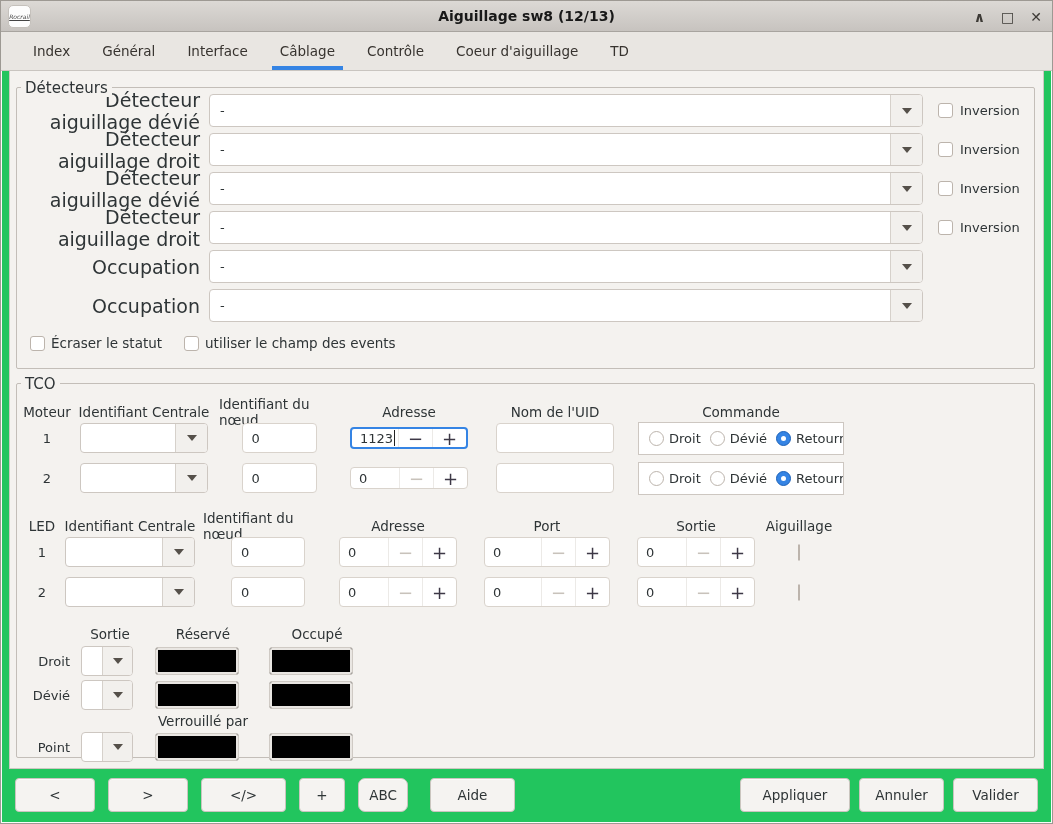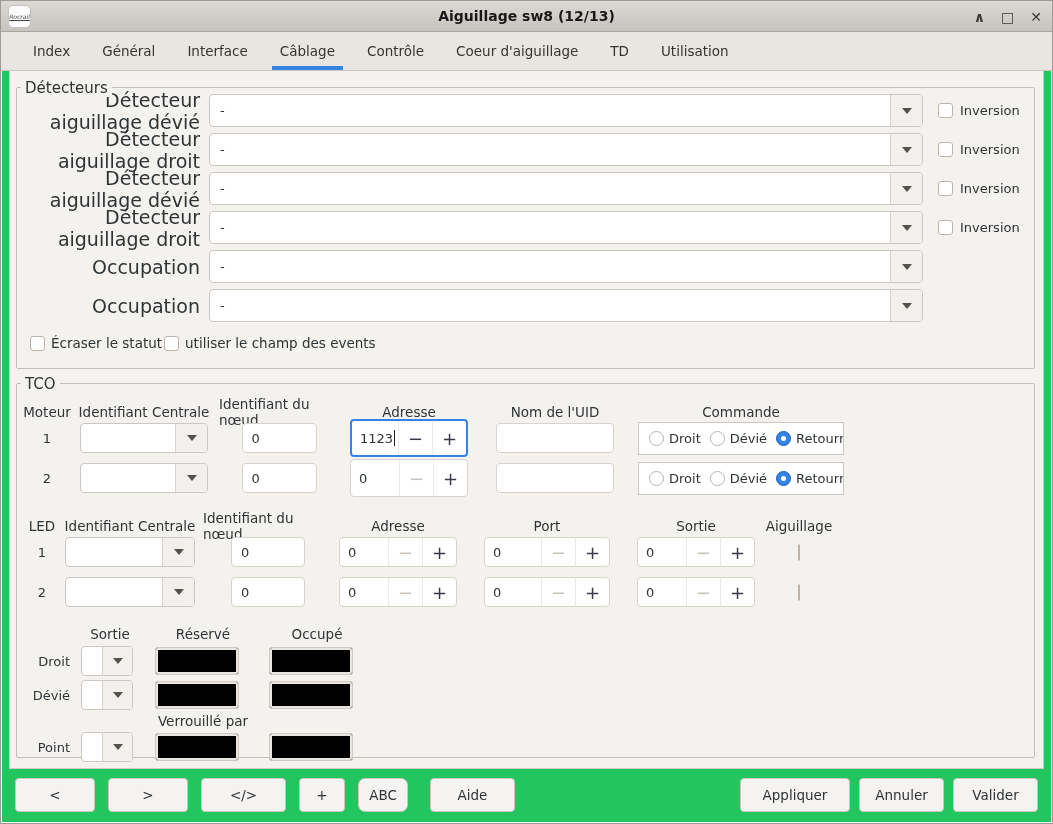--- a/index.html
+++ b/index.html
@@ -93,36 +93,36 @@
     content:""; position:absolute; left:4px; top:4px; width:5px; height:5px; border-radius:50%;
     background:#fff;
   }
   .swatch{ height:28px; background:#000; border:1px solid #cfcac4; border-radius:3px; box-shadow:inset 0 0 0 2px #e9e6e2; }
   
   .det-row{ display:flex; align-items:center; height:33px; margin:6px 0 0 0; }
   .det-row:first-of-type{ margin-top:20px; }
   .det-label{ width:192px; text-align:right; padding-right:9px; flex:none; font-size:19px;}
   .det-combo{ width:714px; flex:none; }
   .inv-wrap{ display:flex; align-items:center; gap:7px; margin-left:15px; }
-  .det-options{ display:flex; align-items:center; margin:13px 0 0 13px; }
+  .det-options{ display:flex; align-items:center; gap:20px; margin:13px 0 0 13px; }
   .opt{ display:flex; align-items:center; gap:6px; font-size:13.5px; }
   
   .mot-grid{
     display:grid; grid-template-columns:44px 150px 120px 140px 152px 220px;
     margin-left:8px; align-items:center; justify-items:center;
   }
   .led-grid{
     display:grid; grid-template-columns:30px 146px 130px 130px 168px 130px 76px;
     margin-left:10px; align-items:center; justify-items:center;
   }
   .hdr-row{ height:22px; margin-top:12px; font-size:13.5px; }
   .ctl-row{ height:40px; }
   .mot-combo{ width:128px; height:30px;}
   .mot-field{ width:75px; height:30px;}
-  .mot-spin{ width:118px; height:38px;}
+  .mot-spin{ width:118px; height:22px;}
   .mot-spin .spin-btn{width:34px; font-size:18px;}
   .uid-field{ width:118px; height:30px;}
   .radio-box{
     width:206px; height:33px; background:#fff; border:1px solid #cdc7c1;
     display:flex; align-items:center; gap:5px; padding-left:6px; overflow:hidden; white-space:nowrap;
   }
   .radio-box .radio{ margin-left:4px; }
   .led-combo{ width:130px; height:30px;}
   .led-field{ width:74px; height:30px;}
   .led-spin{ width:118px; height:30px;}
@@ -185,23 +185,20 @@
         <span>Câblage</span>
       </div>
     <div class="tab">
         <span>Contrôle</span>
       </div>
     <div class="tab">
         <span>Coeur d'aiguillage</span>
       </div>
     <div class="tab">
         <span>TD</span>
-      </div>
-    <div class="tab">
-        <span>Utilisation</span>
       </div>
   </div>
 
   <div class="panel">
 
     <div class="group g-detecteurs">
       <div class="group-label">Détecteurs</div>
 
       <div class="det-row">
         <div class="det-label">Détecteur aiguillage dévié</div>

